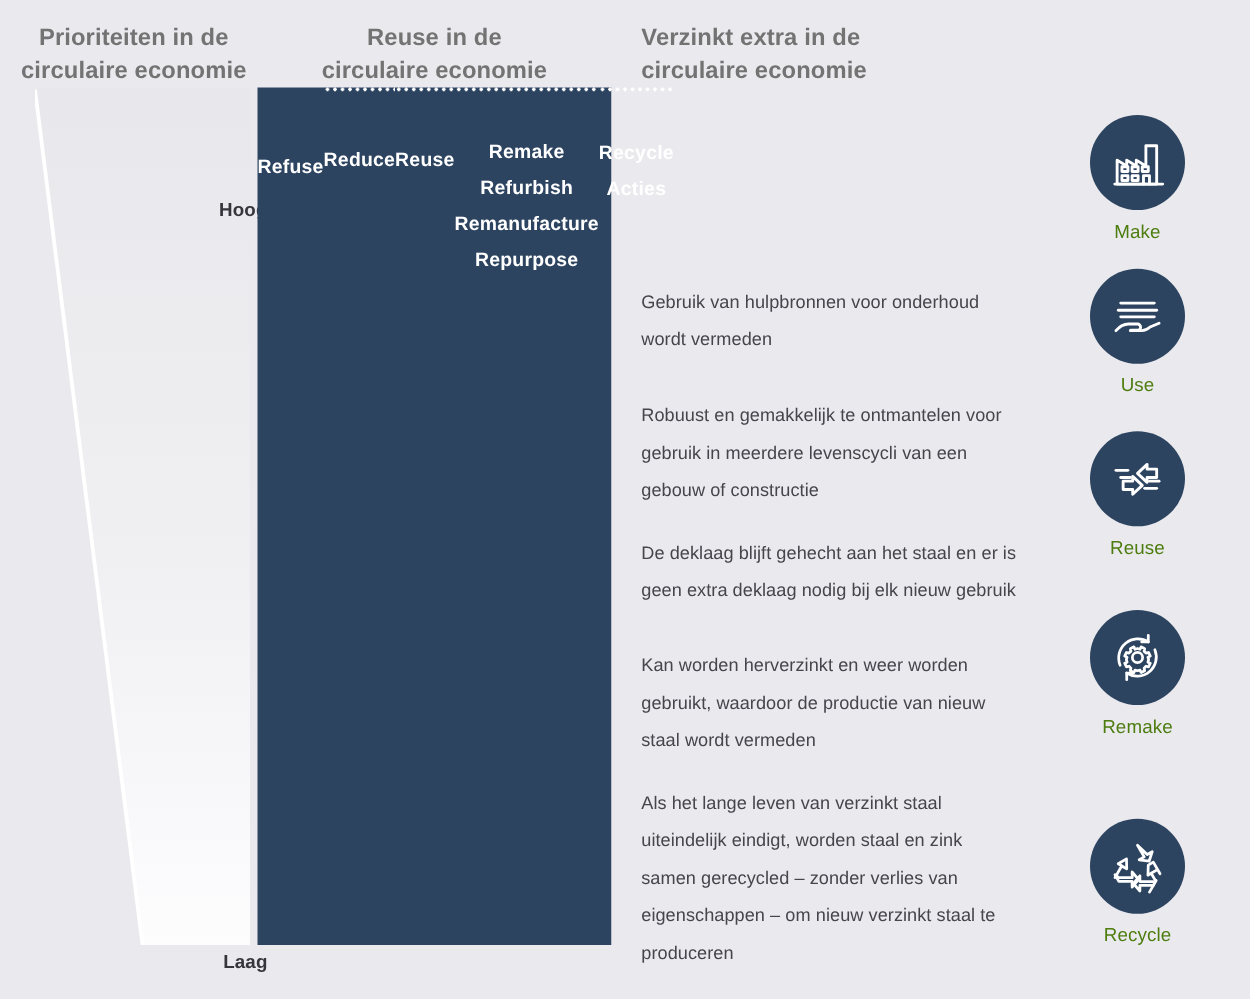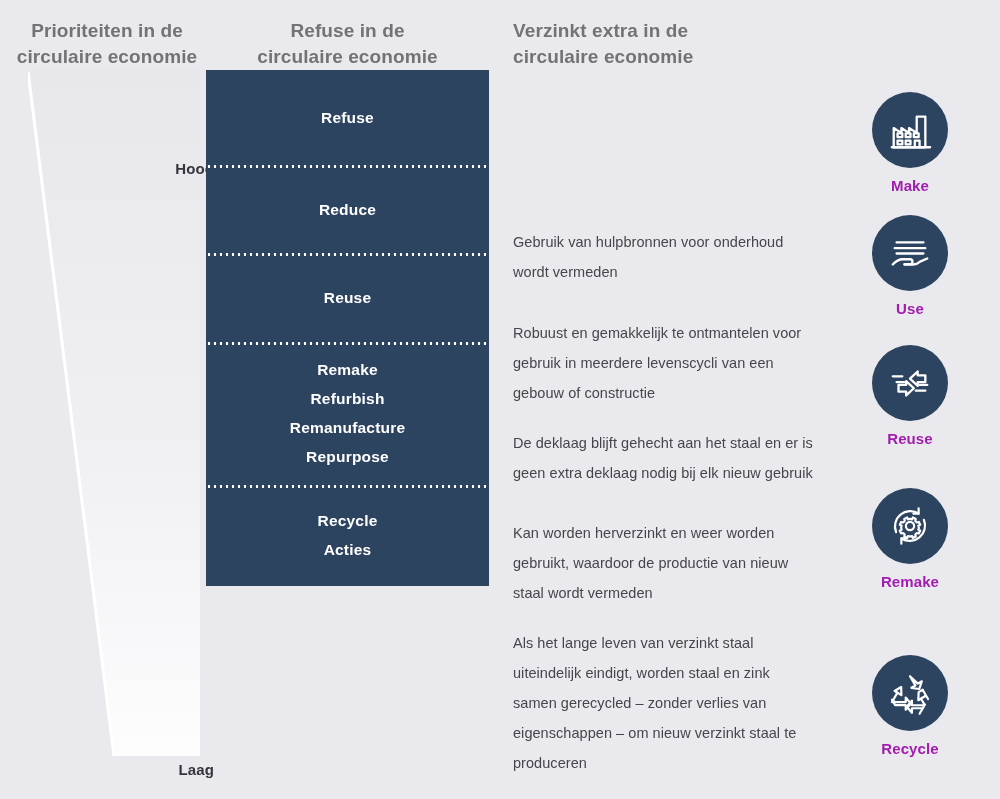--- a/index.html
+++ b/index.html
@@ -81,25 +81,25 @@
     width: 86px;
     text-align: right;
   }
 
   
   #actions-col {
     position: absolute;
     left: 206px;
     top: 70px;
     width: 283px;
-    height: 516px;
+    height: 686px;
     background: #2d4straight;
     background: #2d4461;
     display: flex;
-    flex-direction: column;
+    flex-direction: row;
   }
   .action-band {
     position: relative;
     display: flex;
     flex-direction: column;
     align-items: center;
     justify-content: center;
     color: #ffffff;
     font-size: 15.5px;
     font-weight: 700;
@@ -160,37 +160,37 @@
     background: #2d4461;
     margin: 0 auto;
     display: flex;
     align-items: center;
     justify-content: center;
   }
   .icon-circle svg { display: block; }
   .icon-label {
     margin-top: 9px;
     font-size: 15px;
-    font-weight: 700;
-    color: #a21caf;
+    font-weight: 400;
+    color: #4d7c0f;
     letter-spacing: 0.1px;
   }
 </style>
 </head>
 <body>
 
 <div id="canvas">
 
   <div class="col-head" id="head-priorities">
     <span class="l1">Prioriteiten in de</span>
     <span class="l2">circulaire economie</span>
   </div>
 
   <div class="col-head" id="head-actions">
-    <span class="l1">Refuse in de</span>
+    <span class="l1">Reuse in de</span>
     <span class="l2">circulaire economie</span>
   </div>
 
   <div class="col-head" id="head-galv">
     <span class="l1">Verzinkt extra in de</span>
     <span class="l2">circulaire economie</span>
   </div>
 
   <div id="wedge-wrap">
     <svg width="172" height="686" viewBox="0 0 172 686" aria-hidden="true">

